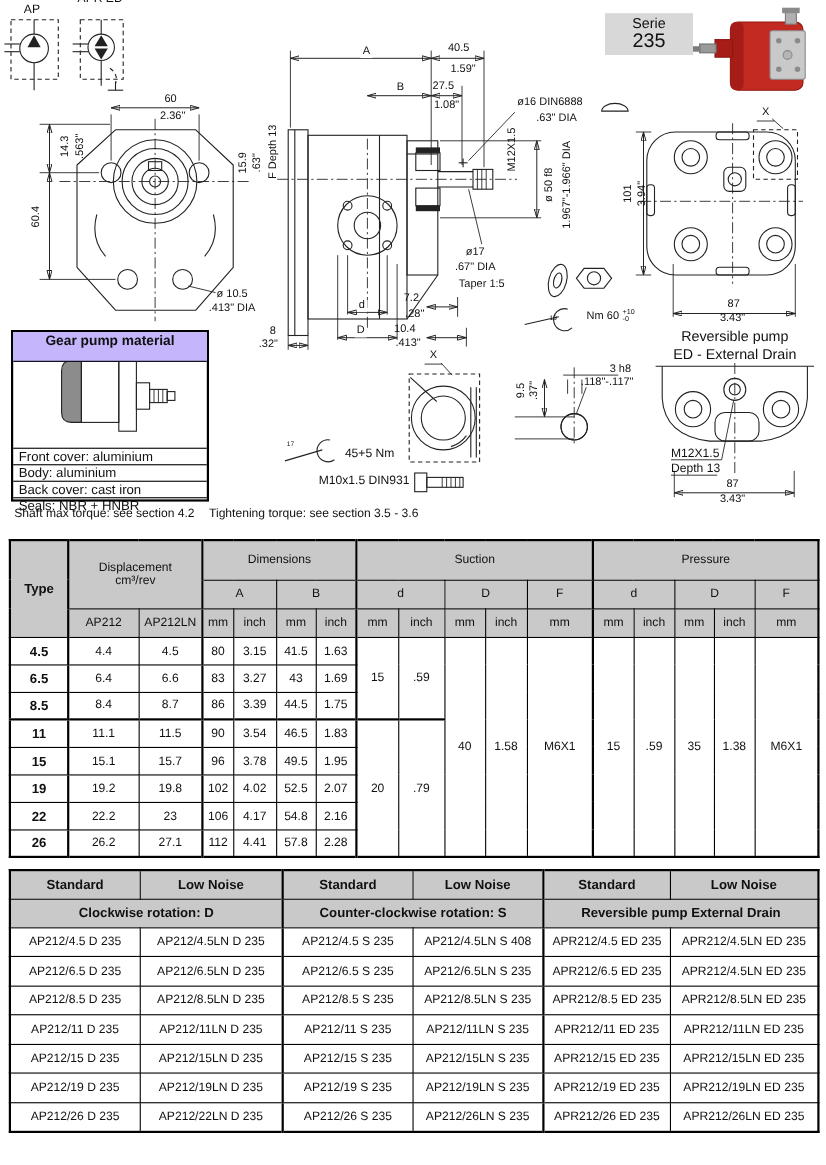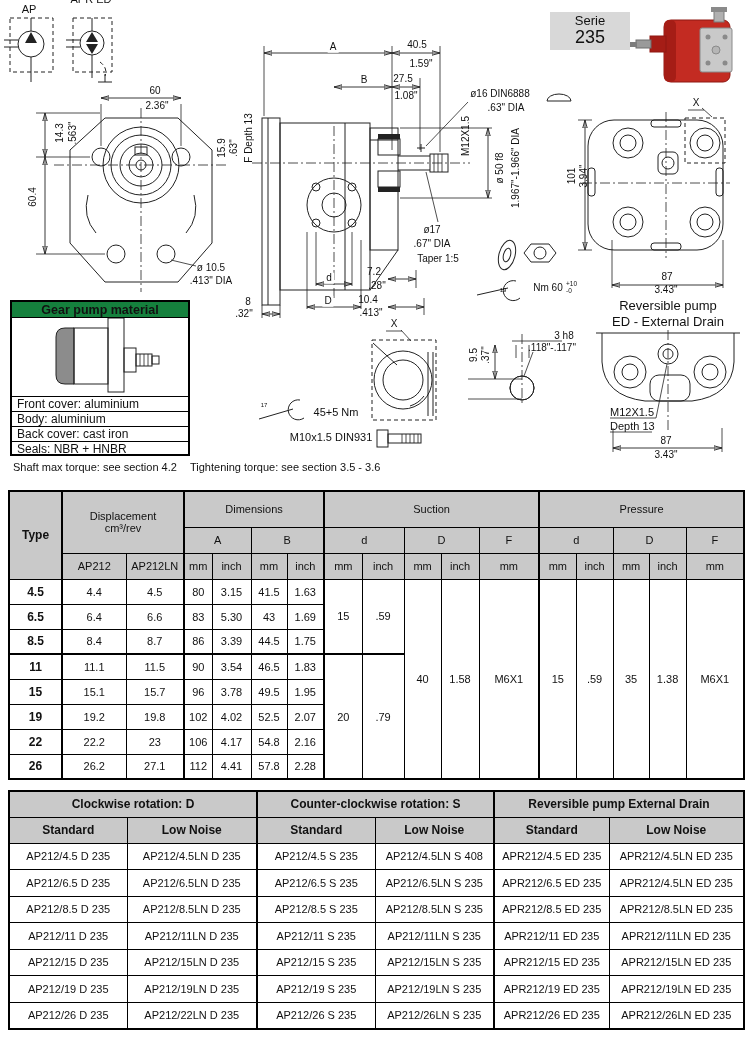--- a/index.html
+++ b/index.html
@@ -13,21 +13,21 @@
 #dw .thin{stroke-width:.8}
 .lbl{position:absolute;transform:translate(-50%,-50%);white-space:nowrap;font-size:10px;line-height:1.05;text-align:center}
 .rlbl{position:absolute;transform:translate(-50%,-50%) rotate(-90deg);white-space:nowrap;font-size:10px;line-height:1}
 .lblL{position:absolute;white-space:nowrap;font-size:11px}
 .f11{font-size:11px}.f13{font-size:13px}.f6{font-size:6px}
 .bg{background:#fff;padding:0 2px}
 .tol{display:inline-flex;flex-direction:column;font-size:6.5px;line-height:6.5px;vertical-align:middle;text-align:left}
 #serie{position:absolute;left:550px;top:12px;width:80px;height:38px;background:#d8d8d8;text-align:center;line-height:1.1;padding-top:2px}
 #serie .s1{font-size:13px}#serie .s2{font-size:18px}
 #matbox{position:absolute;left:10px;top:300px;width:180px;height:156px;border:2px solid #000}
-#matbox .mtitle{height:16px;background:#15803d;border-bottom:1px solid #000;text-align:center;font-weight:bold;font-size:12.5px;line-height:16px}
+#matbox .mtitle{height:27px;background:#c4b5fd;border-bottom:1px solid #000;text-align:center;font-weight:bold;font-size:12.5px;line-height:16px}
 #matbox .mimg{height:79px;border-bottom:1px solid #000}
 #matbox .mrow{height:15px;border-bottom:1px solid #000;font-size:12px;line-height:14px;padding-left:5px}
 #matbox .mrow:last-child{border-bottom:none}
 table{border-collapse:collapse;table-layout:fixed}
 #t1{position:absolute;left:8px;top:490px;width:735px;border:2px solid #000}
 #t1 td{border:1px solid #000;font-size:11px;text-align:center;vertical-align:middle;padding:0;overflow:hidden}
 #t1 .hd{background:#c9c9c9}
 #t1 .b{font-weight:bold;font-size:12px}
 #t1 .bl2{border-left-width:2px}
 #t1 .bt2{border-top-width:2px}
@@ -437,21 +437,21 @@
 <td rowspan="8">.59</td>
 <td rowspan="8">35</td>
 <td rowspan="8">1.38</td>
 <td rowspan="8">M6X1</td>
 </tr>
 <tr class="br">
 <td class="b">6.5</td>
 <td class="bl2">6.4</td>
 <td>6.6</td>
 <td class="bl2">83</td>
-<td>5.30</td>
+<td>3.27</td>
 <td>43</td>
 <td>1.69</td>
 </tr>
 <tr class="br">
 <td class="b">8.5</td>
 <td class="bl2">8.4</td>
 <td>8.7</td>
 <td class="bl2">86</td>
 <td>3.39</td>
 <td>44.5</td>
@@ -511,32 +511,32 @@
 <colgroup>
       <col style="width:118px">
       <col style="width:130px">
       <col style="width:118px">
       <col style="width:119px">
       <col style="width:115px">
       <col style="width:135px">
     </colgroup>
 <tbody>
       <tr class="hh">
-<td colspan="2" class="hd">Clockwise rotation: D</td>
-<td colspan="2" class="hd bl2">Counter-clockwise rotation: S</td>
-<td colspan="2" class="hd bl2">Reversible pump External Drain</td>
-</tr>
-<tr class="hh">
 <td class="hd">Standard</td>
 <td class="hd">Low Noise</td>
 <td class="hd bl2">Standard</td>
 <td class="hd">Low Noise</td>
 <td class="hd bl2">Standard</td>
 <td class="hd">Low Noise</td>
 </tr>
+<tr class="hh">
+<td colspan="2" class="hd">Clockwise rotation: D</td>
+<td colspan="2" class="hd bl2">Counter-clockwise rotation: S</td>
+<td colspan="2" class="hd bl2">Reversible pump External Drain</td>
+</tr>
 <tr class="br">
 <td>AP212/4.5 D 235</td>
 <td>AP212/4.5LN D 235</td>
 <td class="bl2">AP212/4.5 S 235</td>
 <td>AP212/4.5LN S 408</td>
 <td class="bl2">APR212/4.5 ED 235</td>
 <td>APR212/4.5LN ED 235</td>
 </tr>
 <tr class="br">
 <td>AP212/6.5 D 235</td>

